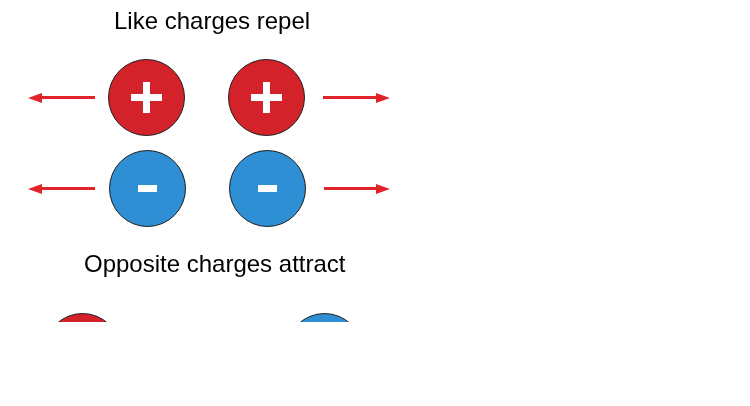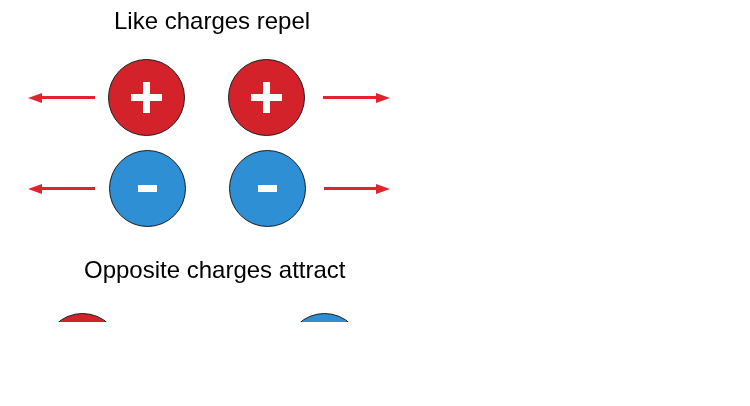--- a/index.html
+++ b/index.html
@@ -101,21 +101,21 @@
   <div class="circle negative" style="left:229px;top:150px">
     <span class="sym-minus">
         <span class="sr">-</span>
       </span>
   </div>
   <div class="arrow point-right" style="left:324px;top:183px;width:66px">
     <i class="shaft"></i>
     <i class="head"></i>
   </div>
 
-  <div class="title" style="left:84px;top:255px">Opposite charges attract</div>
+  <div class="title" style="left:84px;top:249px">Opposite charges attract</div>
 
   <div class="circle positive" style="left:44px;top:313px">
     <span class="sym-plus">
         <span class="sr">+</span>
       </span>
   </div>
   <div class="arrow point-right" style="left:132px;top:346px;width:65px">
     <i class="shaft"></i>
     <i class="head"></i>
   </div>

